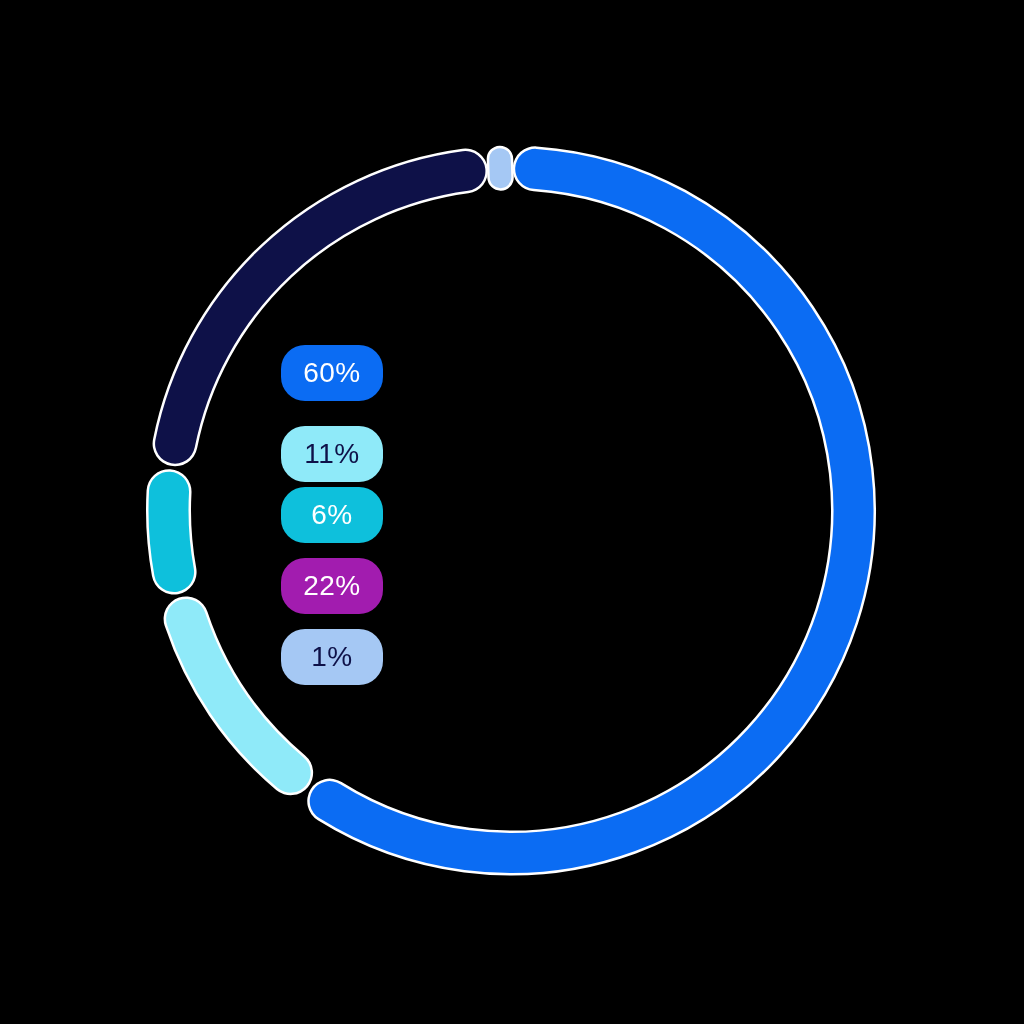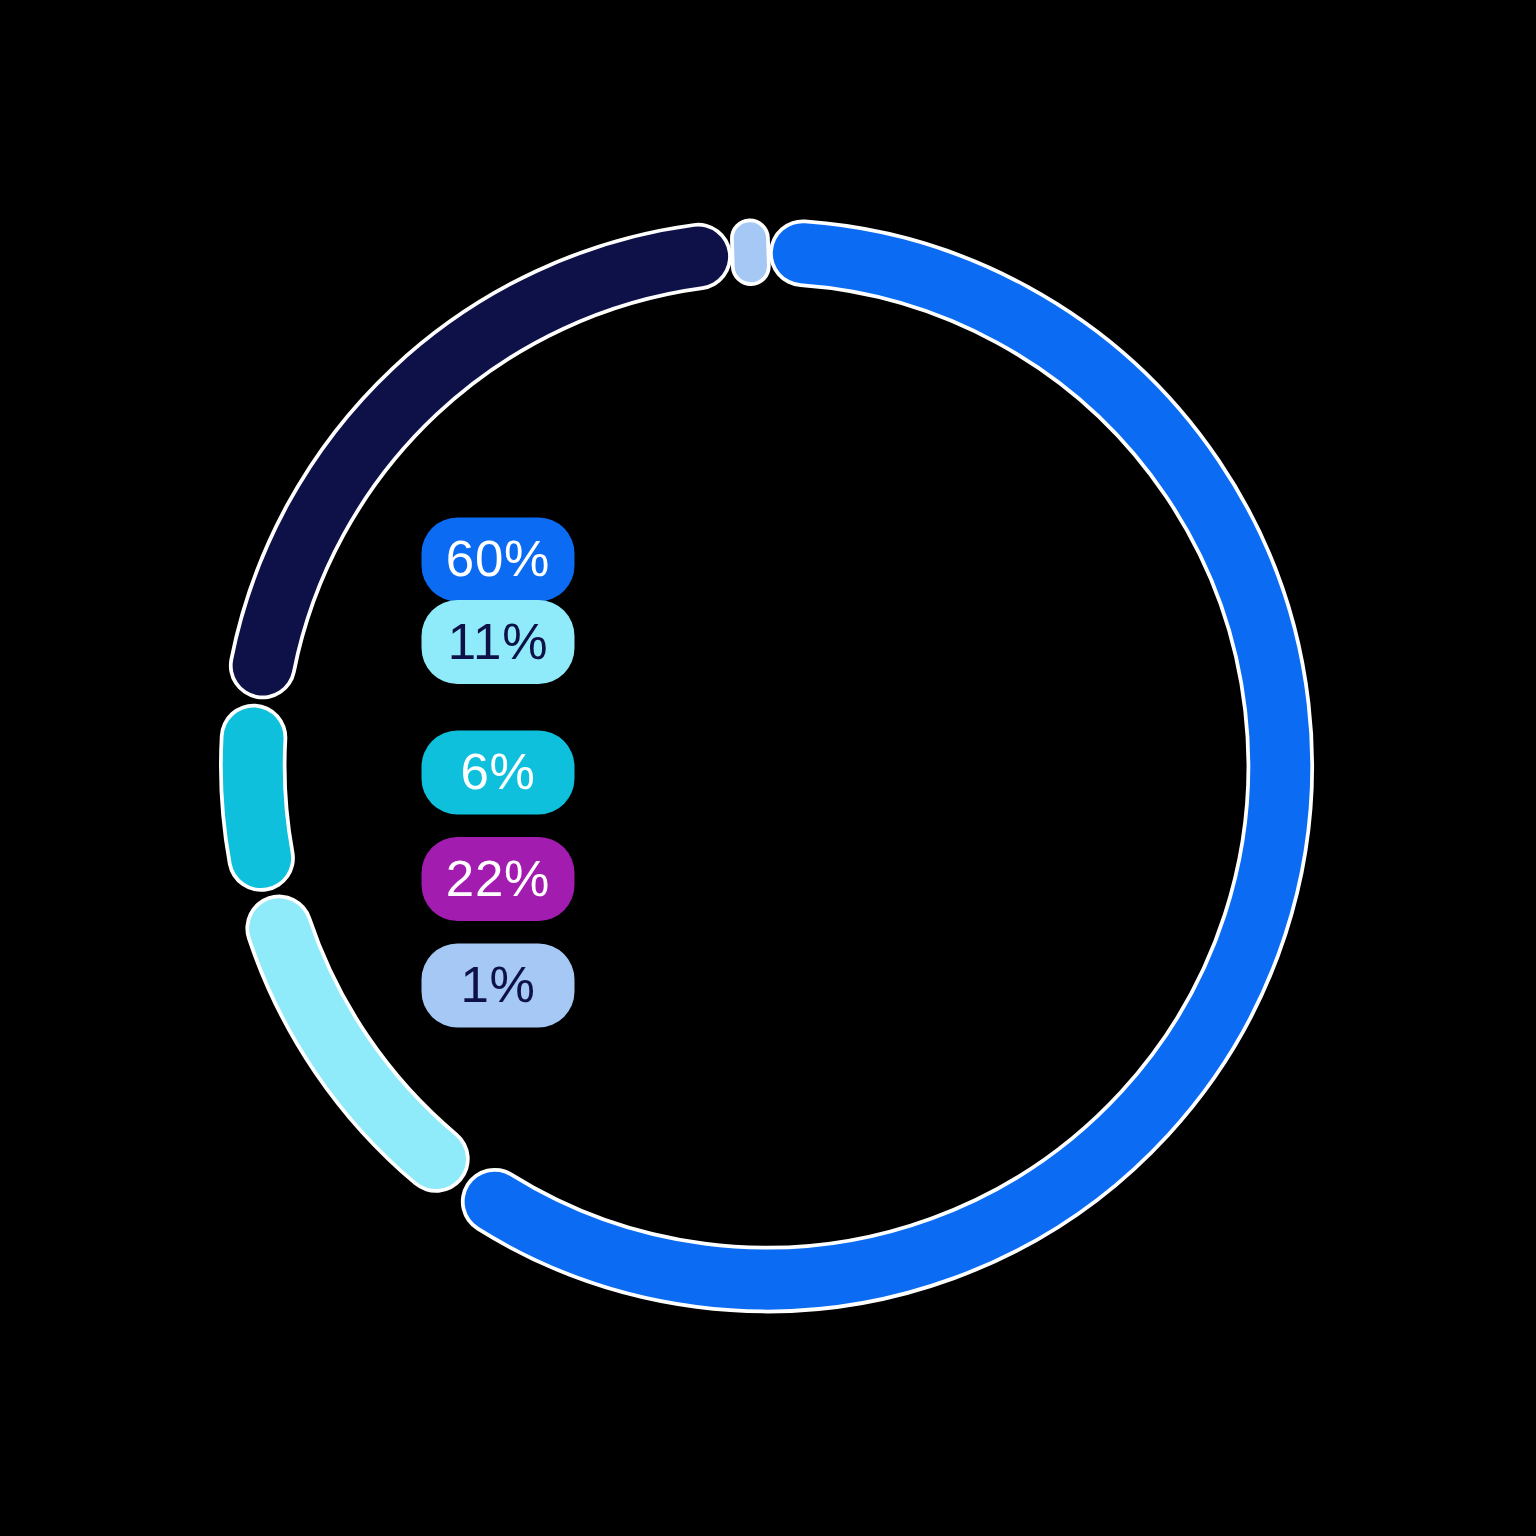--- a/index.html
+++ b/index.html
@@ -30,26 +30,26 @@
   }
   .pill {
     position: absolute;
     left: 0;
     width: 102px;
     height: 56px;
     border-radius: 24px;
     display: flex;
     align-items: center;
     justify-content: center;
-    font-size: 34px;
+    font-size: 28px;
     font-weight: 500;
     letter-spacing: 0.5px;
   }
   .pill:nth-child(1) { top: 0px; }
-  .pill:nth-child(2) { top: 55px; }
+  .pill:nth-child(2) { top: 81px; }
   .pill:nth-child(3) { top: 142px; }
   .pill:nth-child(4) { top: 213px; }
   .pill:nth-child(5) { top: 284px; }
 </style>
 </head>
 <body>
 
 <div id="stage">
 
   <svg id="donut-svg" width="1024" height="1024" viewBox="0 0 1024 1024">

